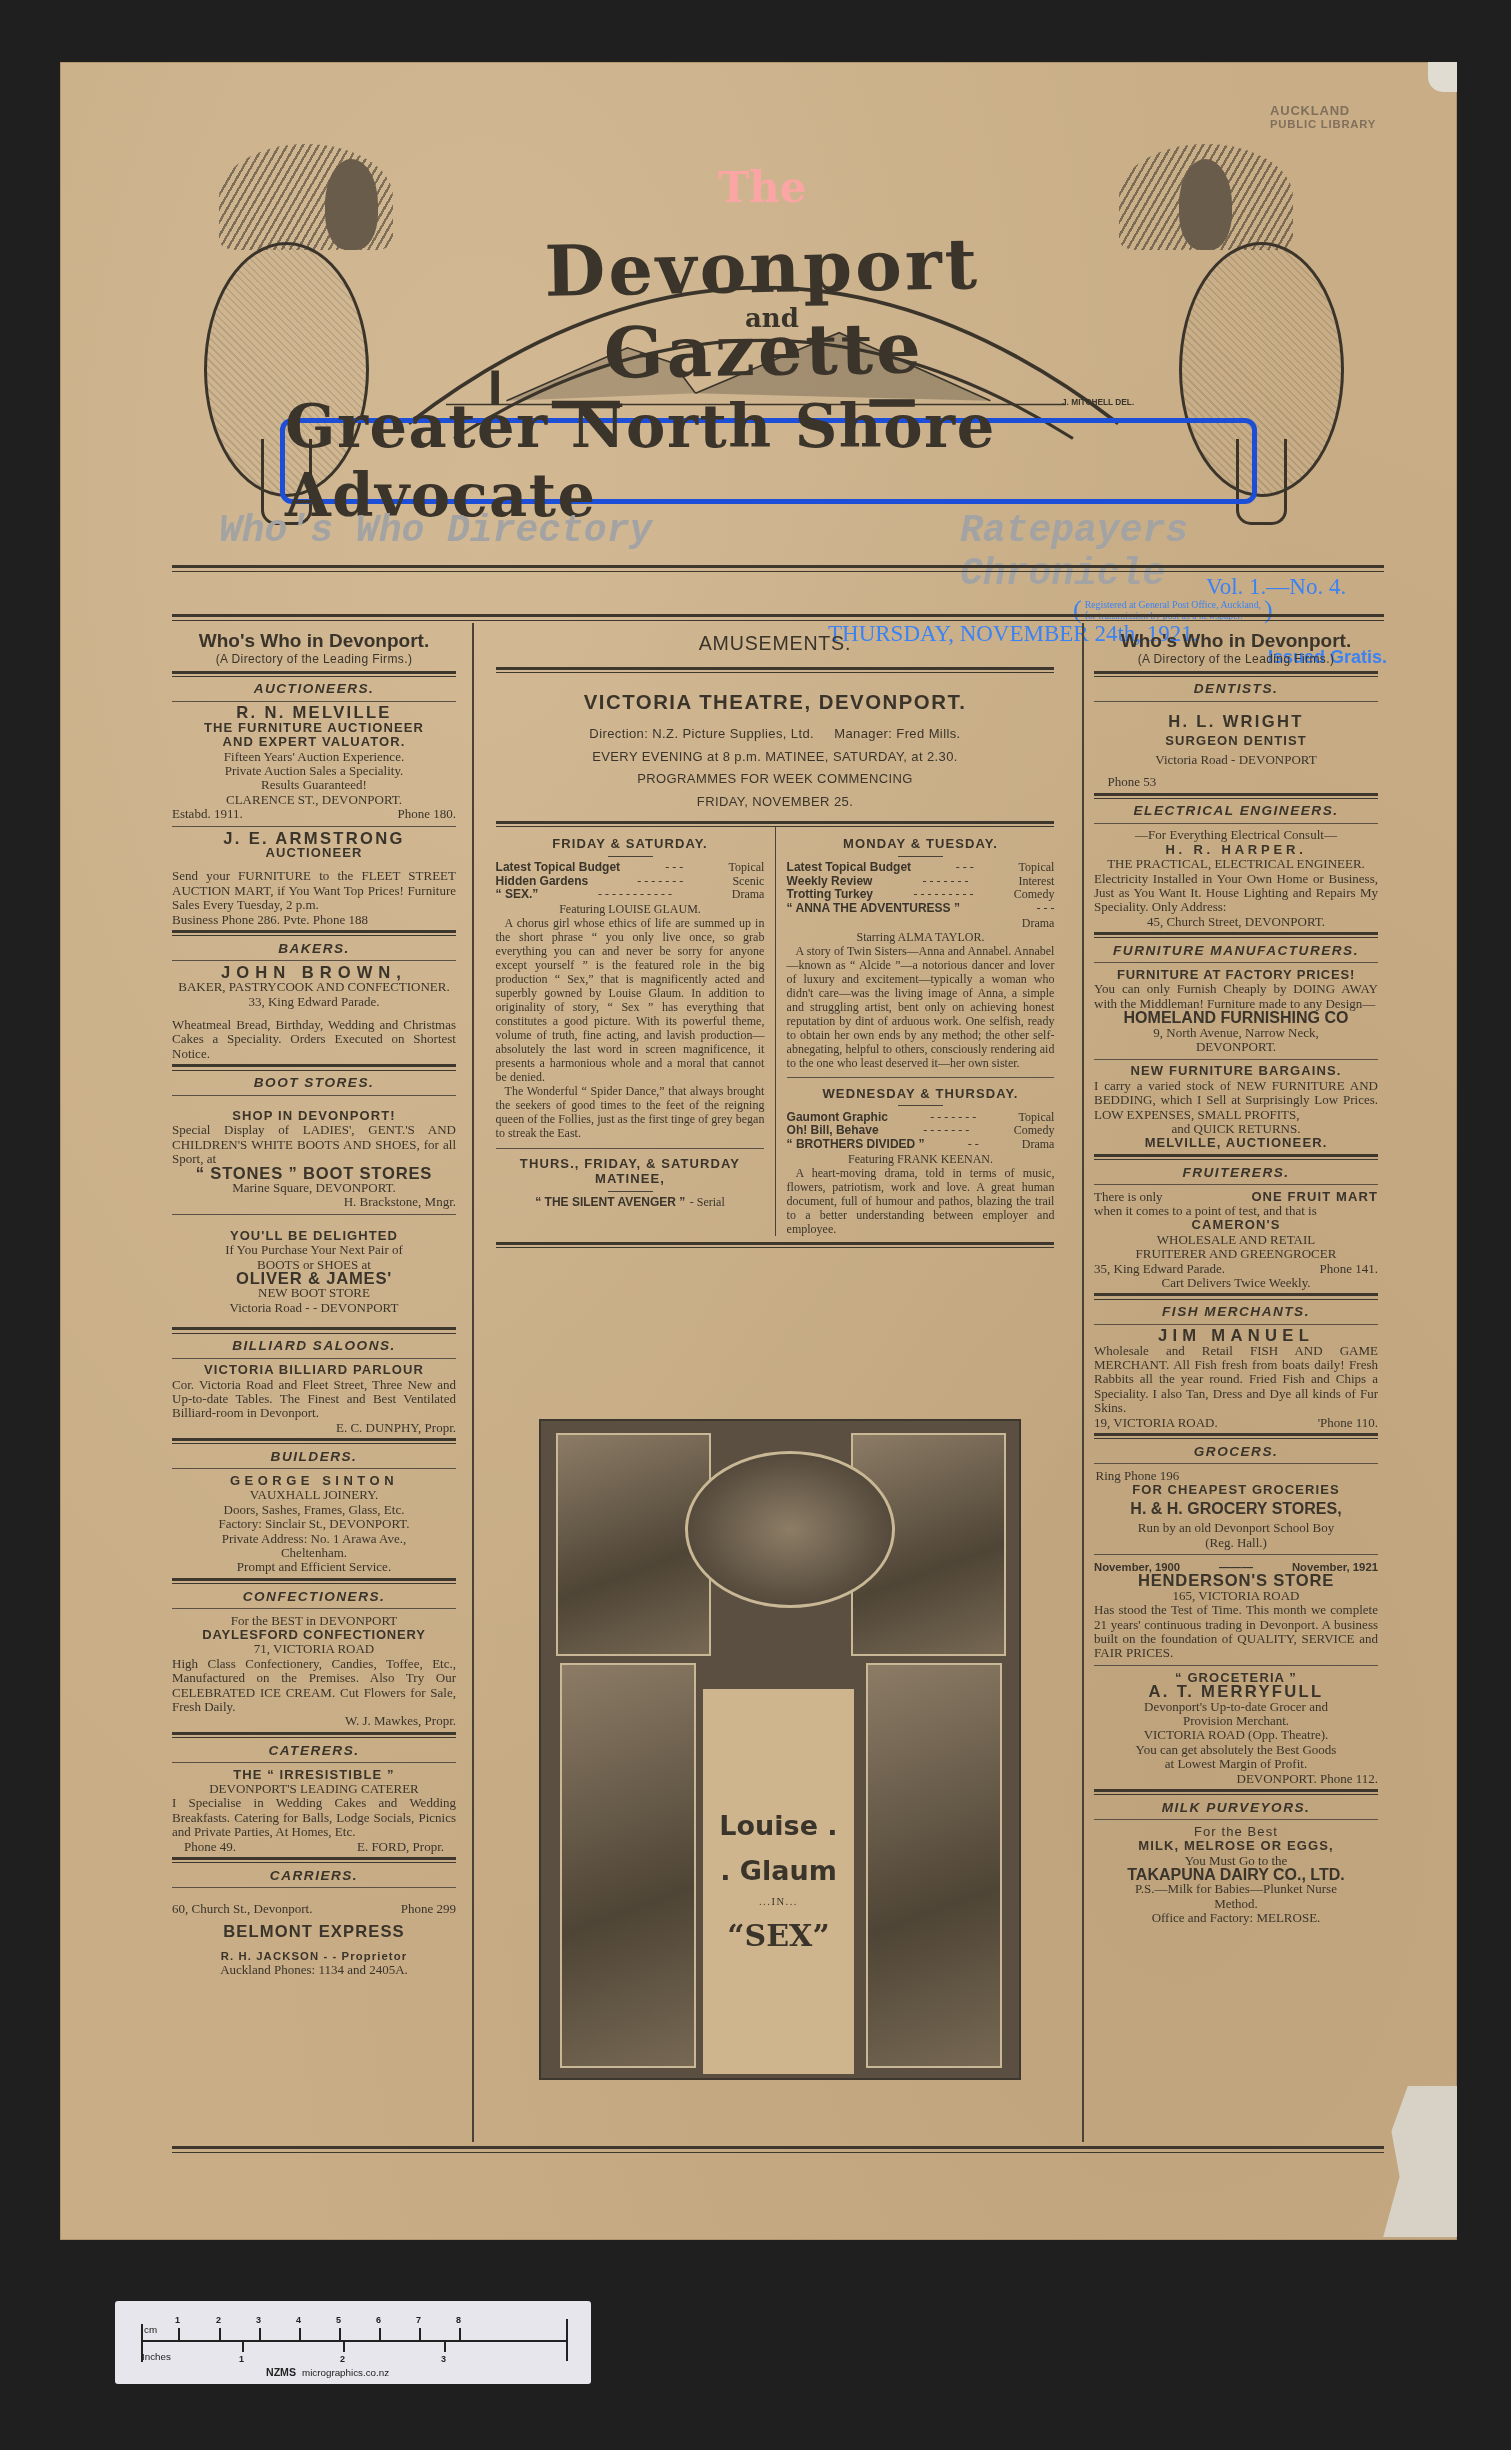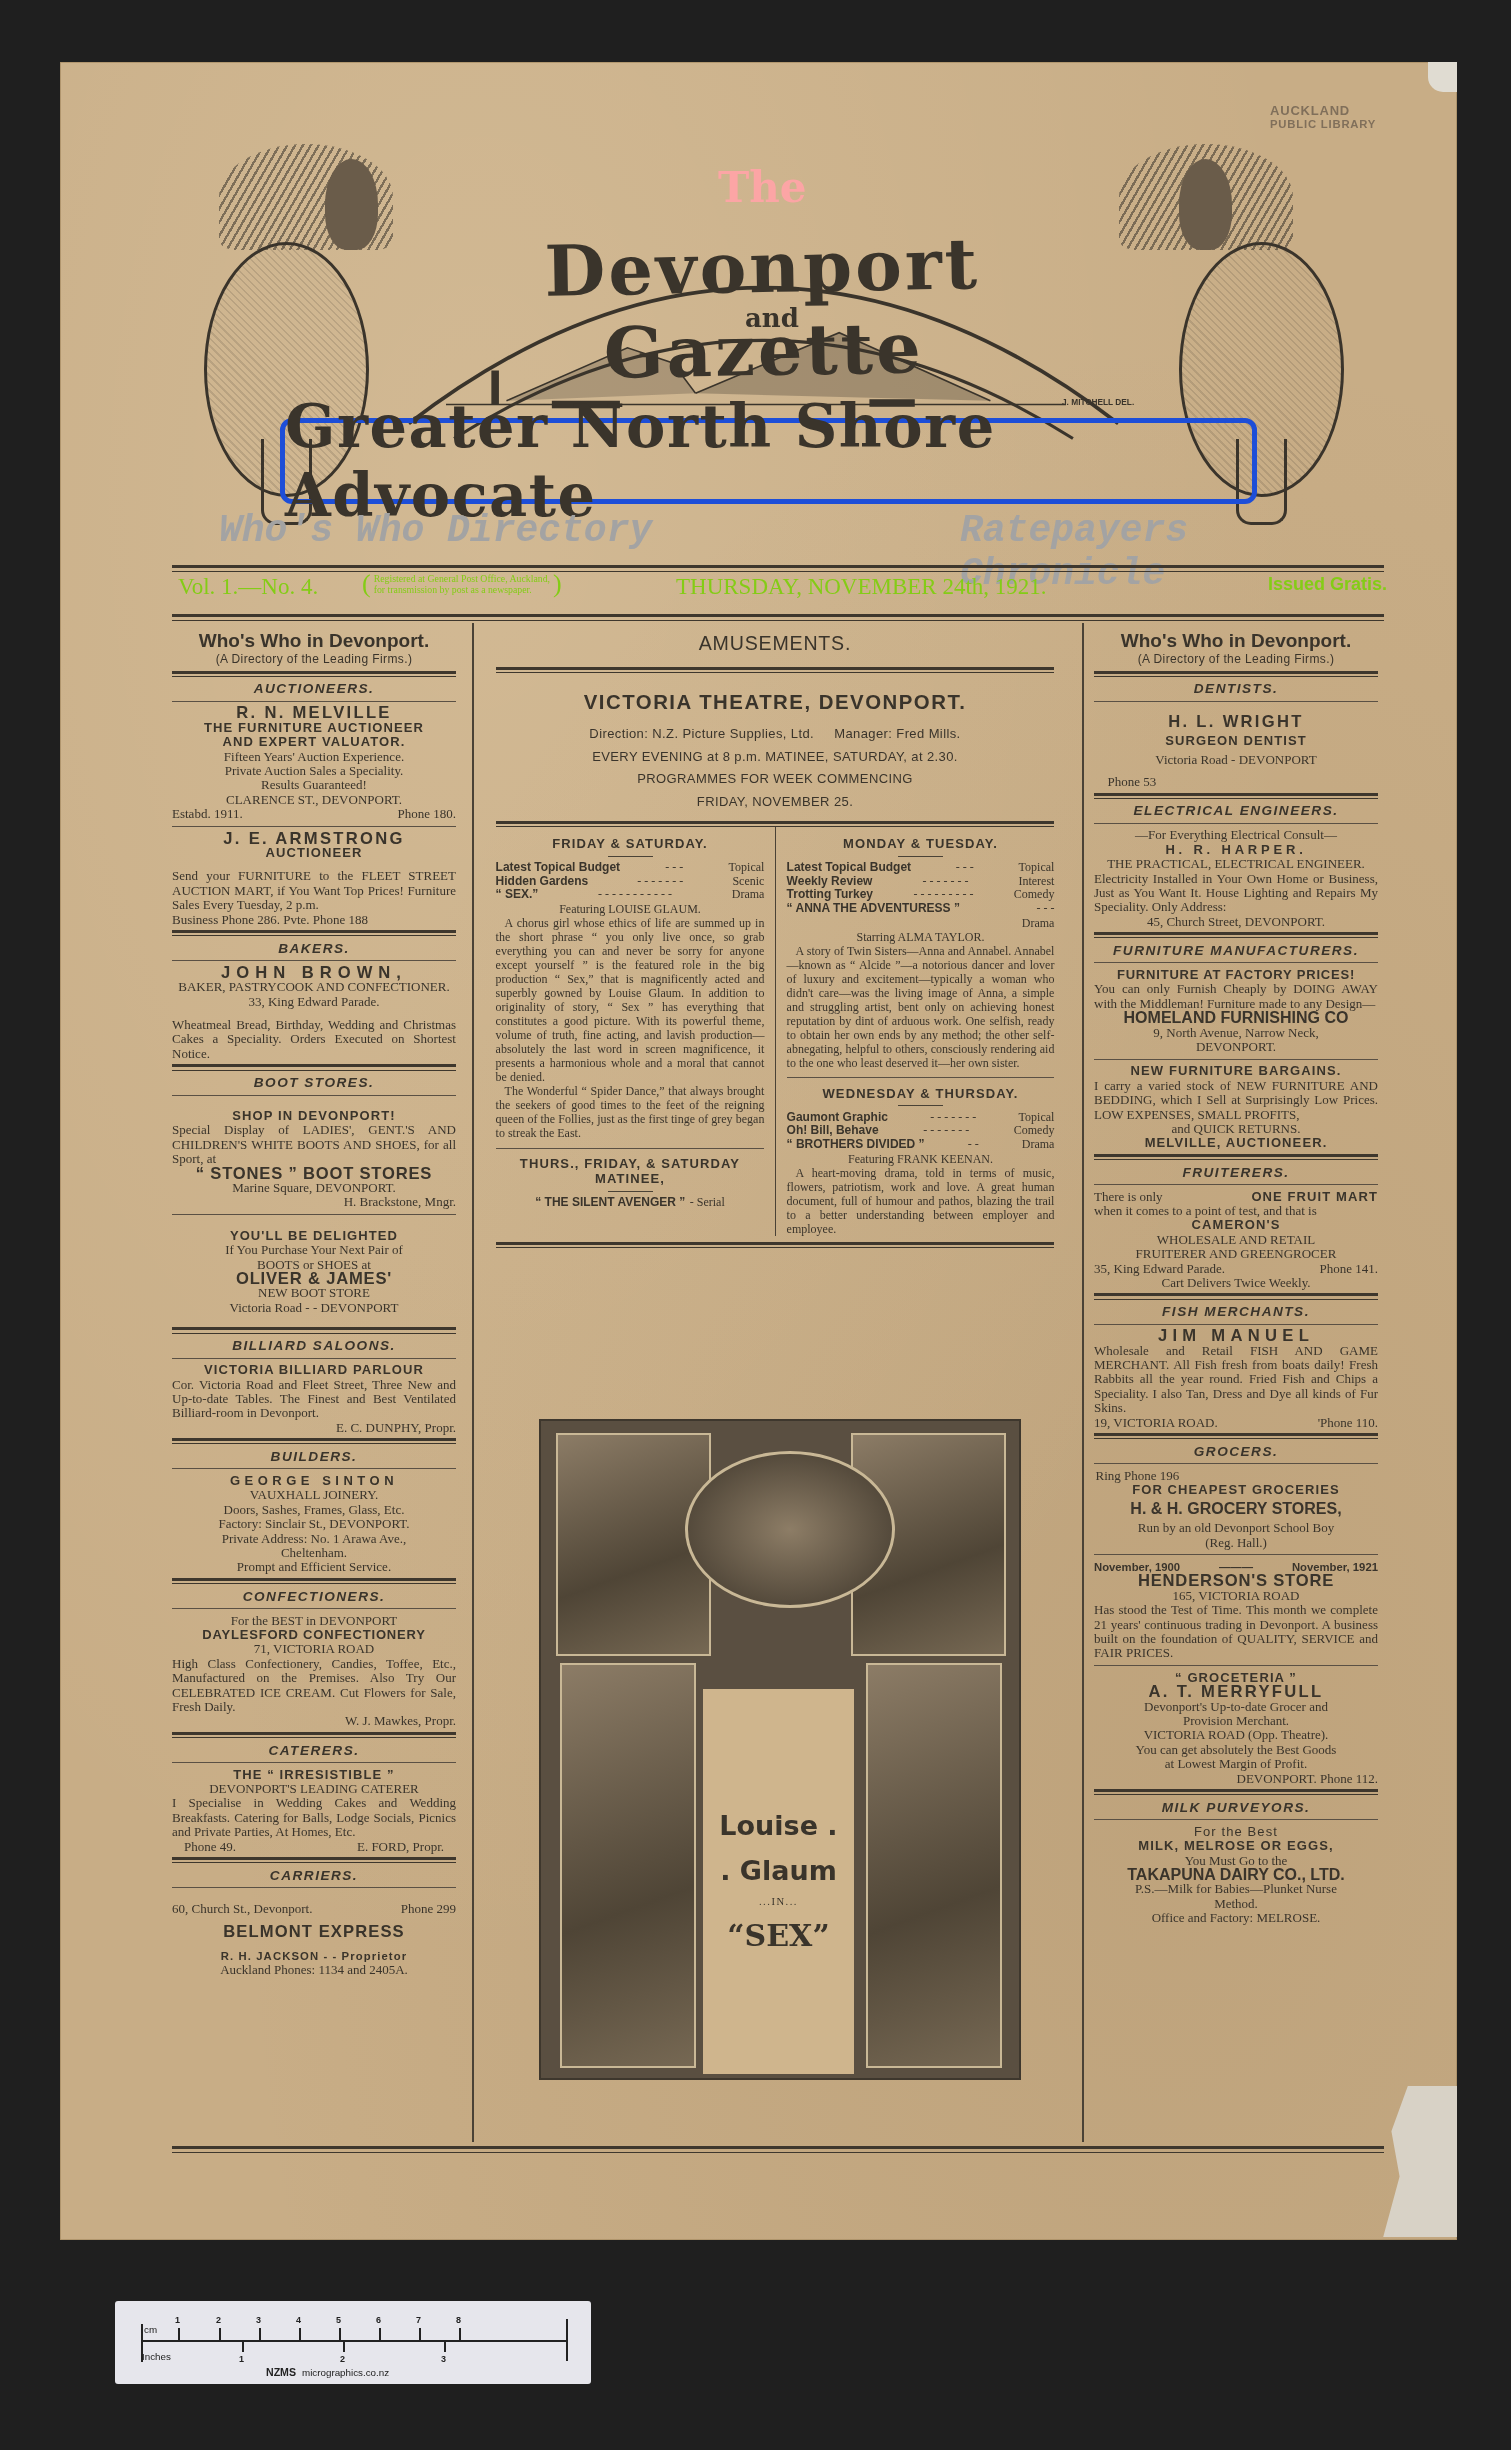--- a/index.html
+++ b/index.html
@@ -28,21 +28,21 @@
   .fern{position:absolute;width:174px;height:106px;top:0;background:repeating-linear-gradient(-60deg,rgba(58,52,43,.55) 0 2.3px,transparent 2.3px 6.8px);border-radius:50% 50% 10% 10%;}
   .fernL{left:45px;} .fernR{left:945px;}
   .bird{position:absolute;width:53px;height:91px;border-radius:50% 50% 40% 40%;background:#6a5c4a;top:15px;}
   .birdL{left:151px;} .birdR{left:1005px;}
   .landscape{position:absolute;left:272px;top:181px;width:620px;height:91px;}
   .subtitleL,.subtitleR{position:absolute;top:365px;font-family:Liberation Mono, monospace;font-style:italic;font-weight:bold;font-size:38px;color:#a3a3a3;}
   .subtitleL{left:45px;} .subtitleR{left:786px;}
 
   
   .rule2{position:absolute;left:172px;width:1212px;height:6.8px;border-top:3px solid #3e372d;border-bottom:1.5px solid #3e372d;box-sizing:border-box;}
-  .dateline{position:absolute;left:178px;top:574px;width:1209px;height:38px;display:flex;align-items:flex-start;font-family:"Liberation Serif",serif;color:#84cc16;}
+  .dateline{position:absolute;left:178px;top:574px;width:1209px;height:38px;display:flex;align-items:flex-end;font-family:"Liberation Serif",serif;color:#3b82f6;flex-direction:column;}
   .vol{font-size:23px;width:181px;}
   .reg{font-size:9.8px;line-height:10.6px;width:317px;display:flex;align-items:center;}
   .reg .par{font-size:26px;margin:0 3px;}
   .date{font-size:23px;width:559px;}
   .gratis{font-family:"Liberation Sans",sans-serif;font-weight:bold;font-size:18px;margin-left:auto;}
 
   
   .col{position:absolute;top:627px;}
   .colL{left:172px;width:284px;}
   .colR{left:1094px;width:284px;}

